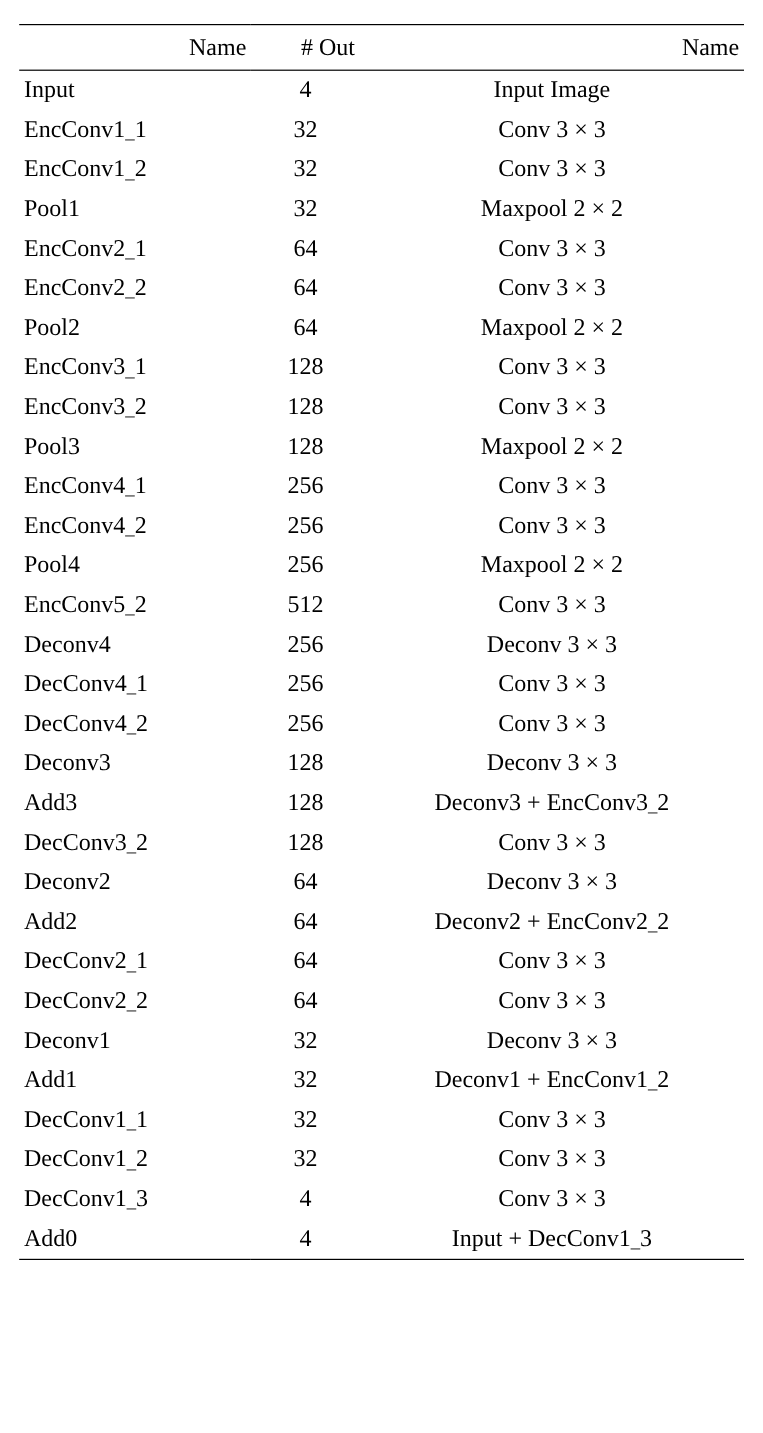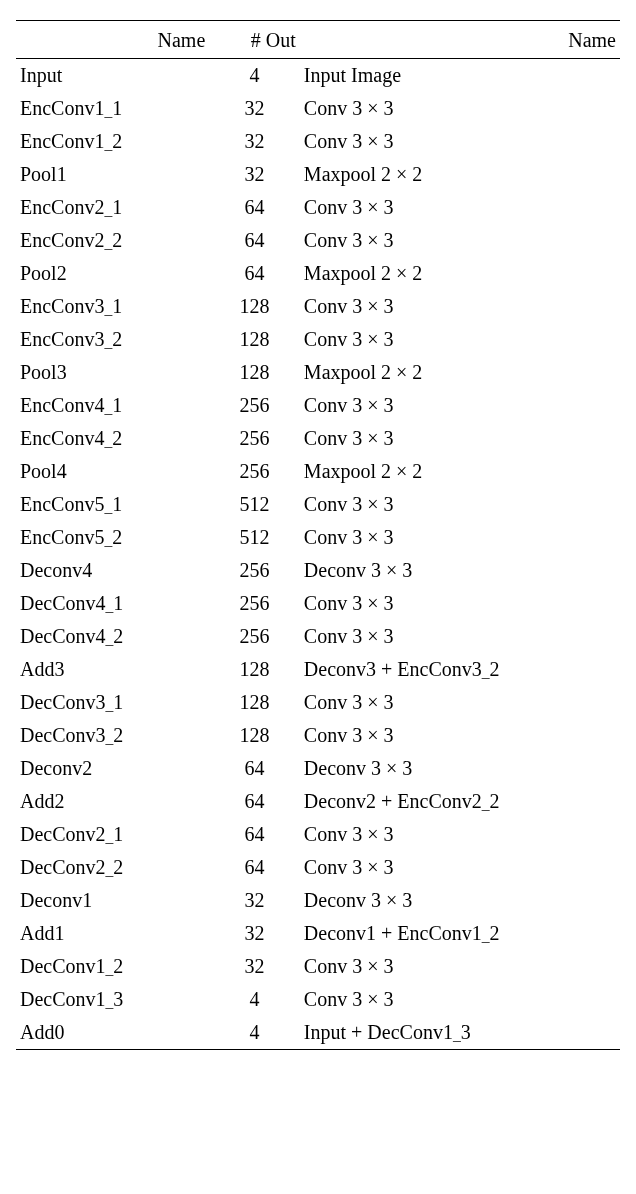--- a/index.html
+++ b/index.html
@@ -42,20 +42,21 @@
     }
     td.col-name {
       width: 32%;
     }
     td.col-out {
       width: 15%;
       text-align: center;
     }
     td.col-type {
       width: 53%;
+      text-align: center;
     }
     .sub {
       font-size: 0.78em;
       vertical-align: baseline;
       position: relative;
       bottom: -0.05em;
     }
   </style>
 </head>
 <body>
@@ -129,55 +130,50 @@
           <td class="col-name">EncConv4<span class="sub">_</span>2</td>
           <td class="col-out">256</td>
           <td class="col-type">Conv 3 × 3</td>
         </tr>
         <tr>
           <td class="col-name">Pool4</td>
           <td class="col-out">256</td>
           <td class="col-type">Maxpool 2 × 2</td>
         </tr>
         <tr>
-          <td class="col-name">EncConv5<span class="sub">_</span>1</td>
-          <td class="col-out">512</td>
-          <td class="col-type">Conv 3 × 3</td>
-        </tr>
-        <tr>
           <td class="col-name">EncConv5<span class="sub">_</span>2</td>
           <td class="col-out">512</td>
           <td class="col-type">Conv 3 × 3</td>
         </tr>
         <tr>
           <td class="col-name">Deconv4</td>
           <td class="col-out">256</td>
           <td class="col-type">Deconv 3 × 3</td>
         </tr>
         <tr>
           <td class="col-name">DecConv4<span class="sub">_</span>1</td>
           <td class="col-out">256</td>
           <td class="col-type">Conv 3 × 3</td>
         </tr>
         <tr>
           <td class="col-name">DecConv4<span class="sub">_</span>2</td>
           <td class="col-out">256</td>
           <td class="col-type">Conv 3 × 3</td>
         </tr>
         <tr>
+          <td class="col-name">Deconv3</td>
+          <td class="col-out">128</td>
+          <td class="col-type">Deconv 3 × 3</td>
+        </tr>
+        <tr>
           <td class="col-name">Add3</td>
           <td class="col-out">128</td>
           <td class="col-type">Deconv3 + EncConv3<span class="sub">_</span>2</td>
         </tr>
         <tr>
-          <td class="col-name">DecConv3<span class="sub">_</span>1</td>
-          <td class="col-out">128</td>
-          <td class="col-type">Conv 3 × 3</td>
-        </tr>
-        <tr>
           <td class="col-name">DecConv3<span class="sub">_</span>2</td>
           <td class="col-out">128</td>
           <td class="col-type">Conv 3 × 3</td>
         </tr>
         <tr>
           <td class="col-name">Deconv2</td>
           <td class="col-out">64</td>
           <td class="col-type">Deconv 3 × 3</td>
         </tr>
         <tr>
@@ -197,20 +193,25 @@
         </tr>
         <tr>
           <td class="col-name">Deconv1</td>
           <td class="col-out">32</td>
           <td class="col-type">Deconv 3 × 3</td>
         </tr>
         <tr>
           <td class="col-name">Add1</td>
           <td class="col-out">32</td>
           <td class="col-type">Deconv1 + EncConv1<span class="sub">_</span>2</td>
+        </tr>
+        <tr>
+          <td class="col-name">DecConv1<span class="sub">_</span>1</td>
+          <td class="col-out">32</td>
+          <td class="col-type">Conv 3 × 3</td>
         </tr>
         <tr>
           <td class="col-name">DecConv1<span class="sub">_</span>2</td>
           <td class="col-out">32</td>
           <td class="col-type">Conv 3 × 3</td>
         </tr>
         <tr>
           <td class="col-name">DecConv1<span class="sub">_</span>3</td>
           <td class="col-out">4</td>
           <td class="col-type">Conv 3 × 3</td>

